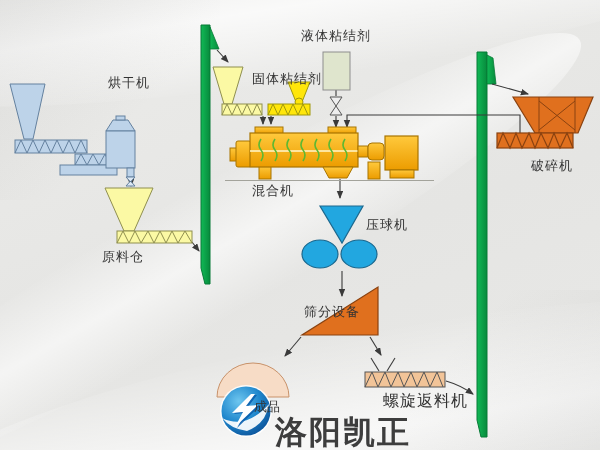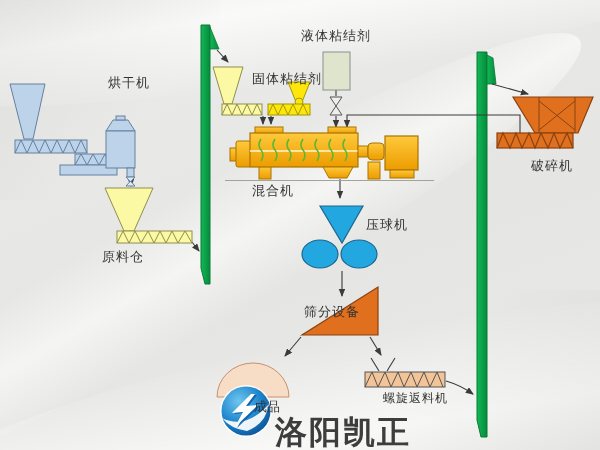--- a/index.html
+++ b/index.html
@@ -181,18 +181,18 @@
   </svg>
 
   <div class="lbl" style="left:108px;top:76px;">烘干机</div>
   <div class="lbl" style="left:102px;top:250px;">原料仓</div>
   <div class="lbl" style="left:252px;top:72px;">固体粘结剂</div>
   <div class="lbl" style="left:301px;top:29px;">液体粘结剂</div>
   <div class="lbl" style="left:252px;top:184px;">混合机</div>
   <div class="lbl" style="left:366px;top:218px;text-align:center;">压球机</div>
   <div class="lbl" style="left:261px;top:305px;margin-left:43px;">筛分设备</div>
   <div class="lbl" style="left:531px;top:159px;">破碎机</div>
-  <div class="lbl" style="left:383px;top:392px;font-size:12px;">螺旋返料机</div>
+  <div class="lbl" style="left:383px;top:392px;font-size:16px;">螺旋返料机</div>
   <div class="lbl lbl-small" style="left:254px;top:400px;">成品</div>
 
   <div class="wm-text">洛阳凯正</div>
 
 </div>
 
 </body></html>

